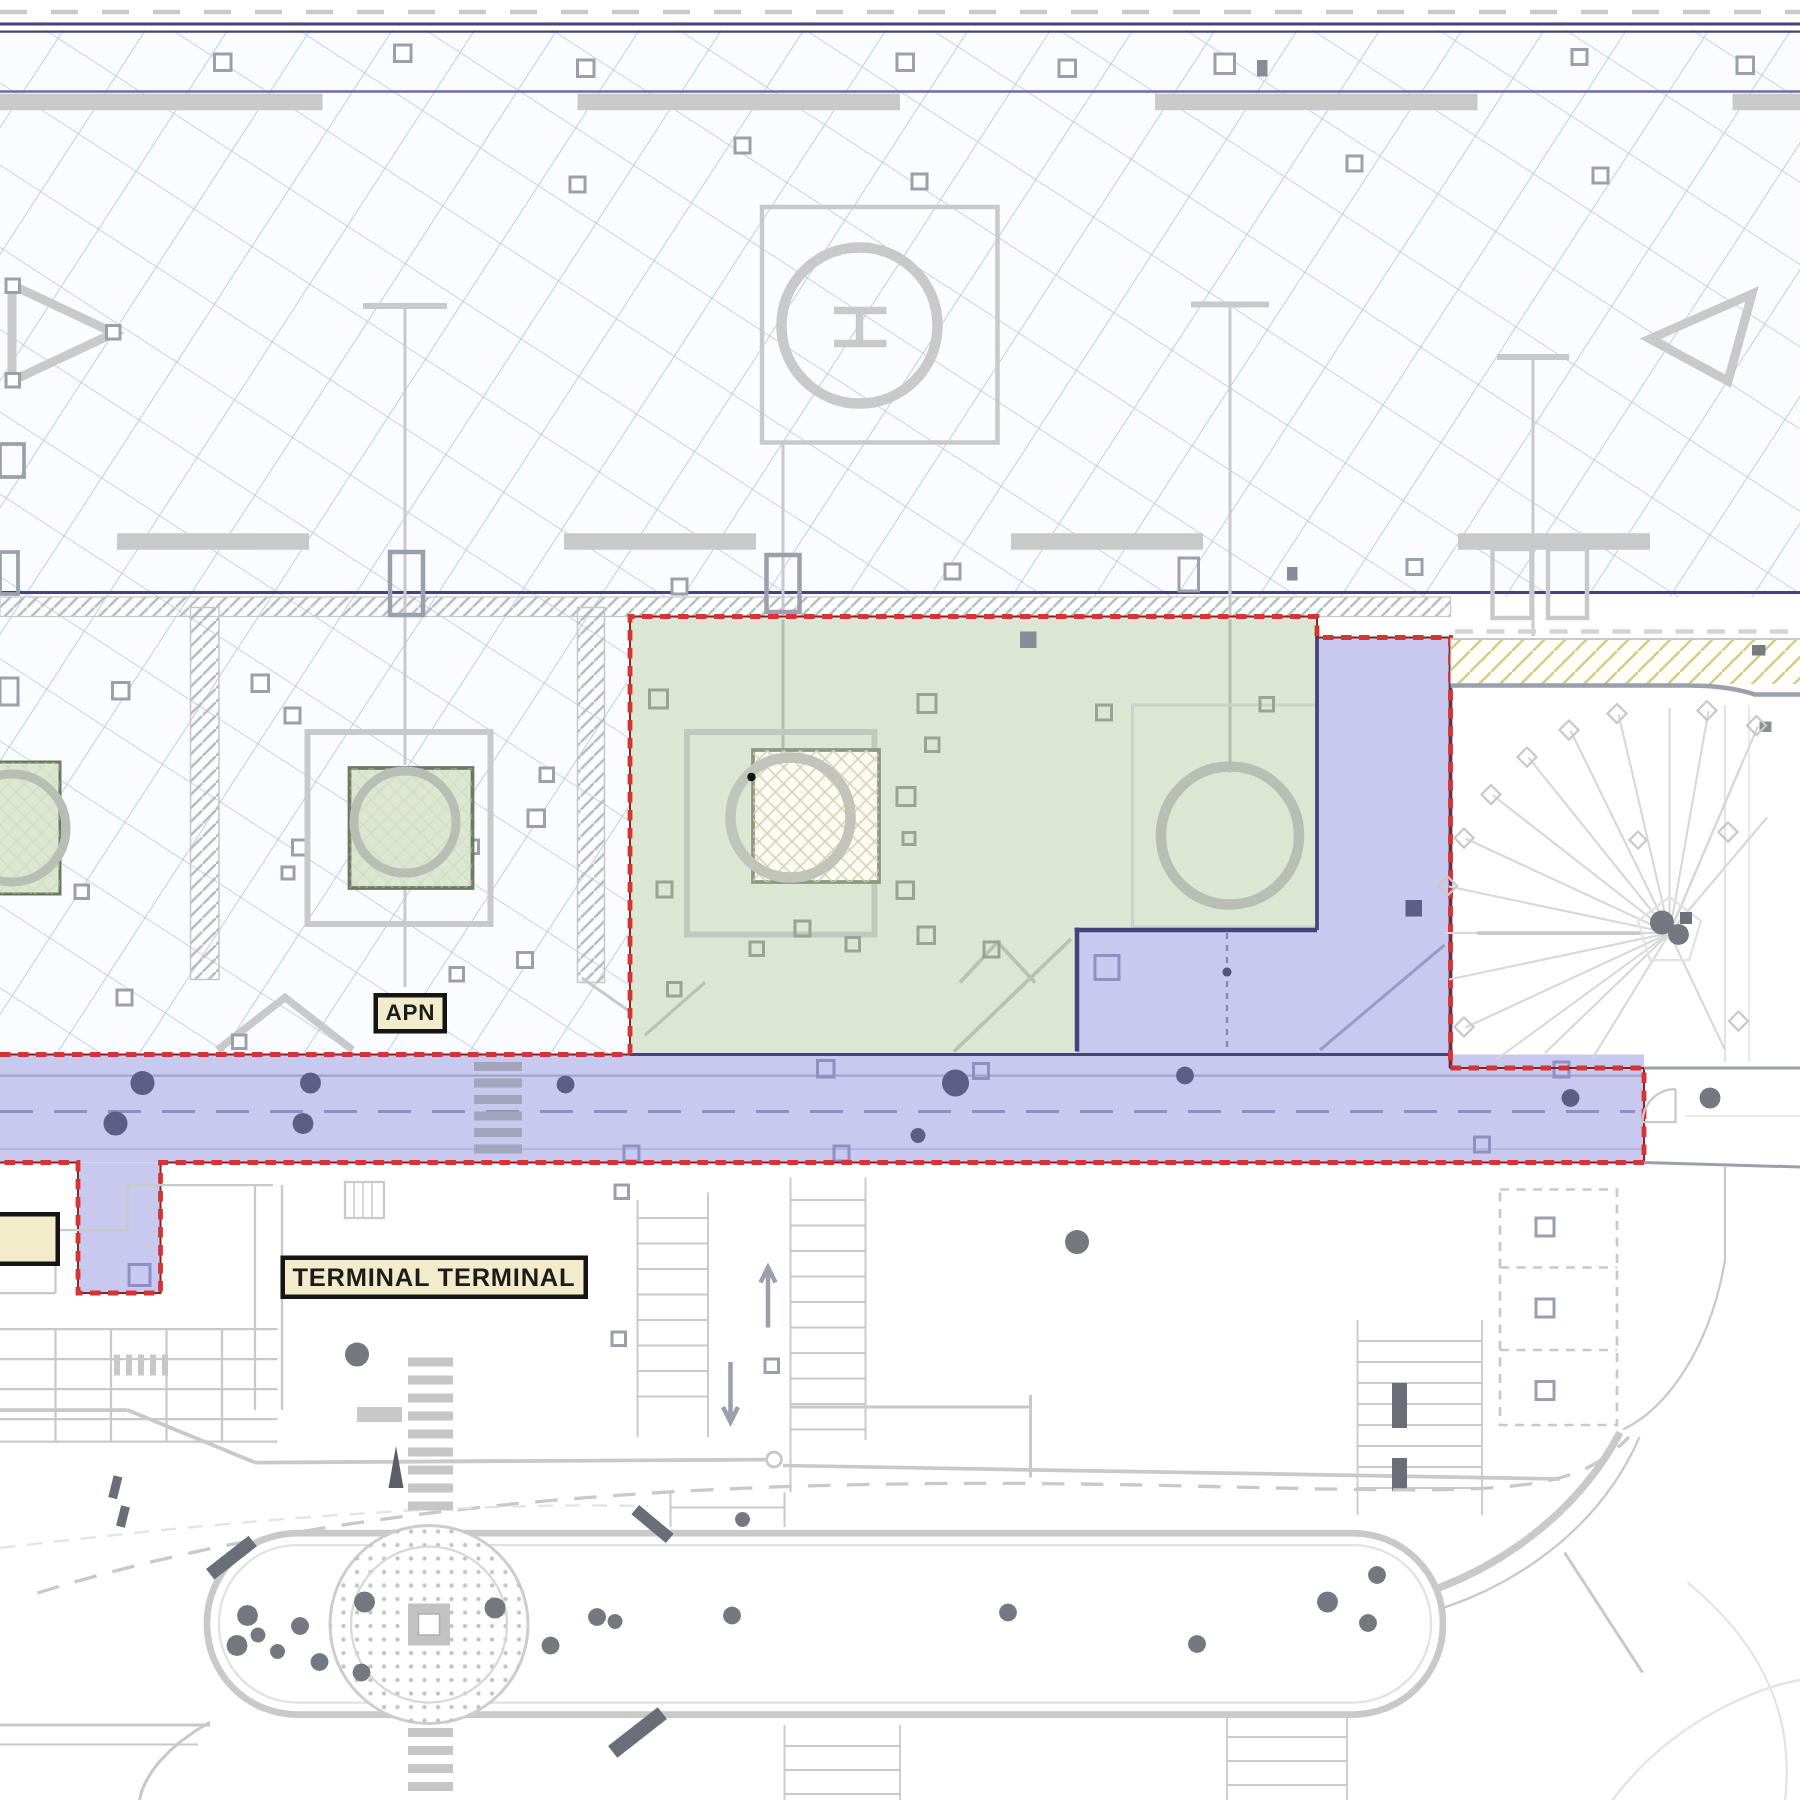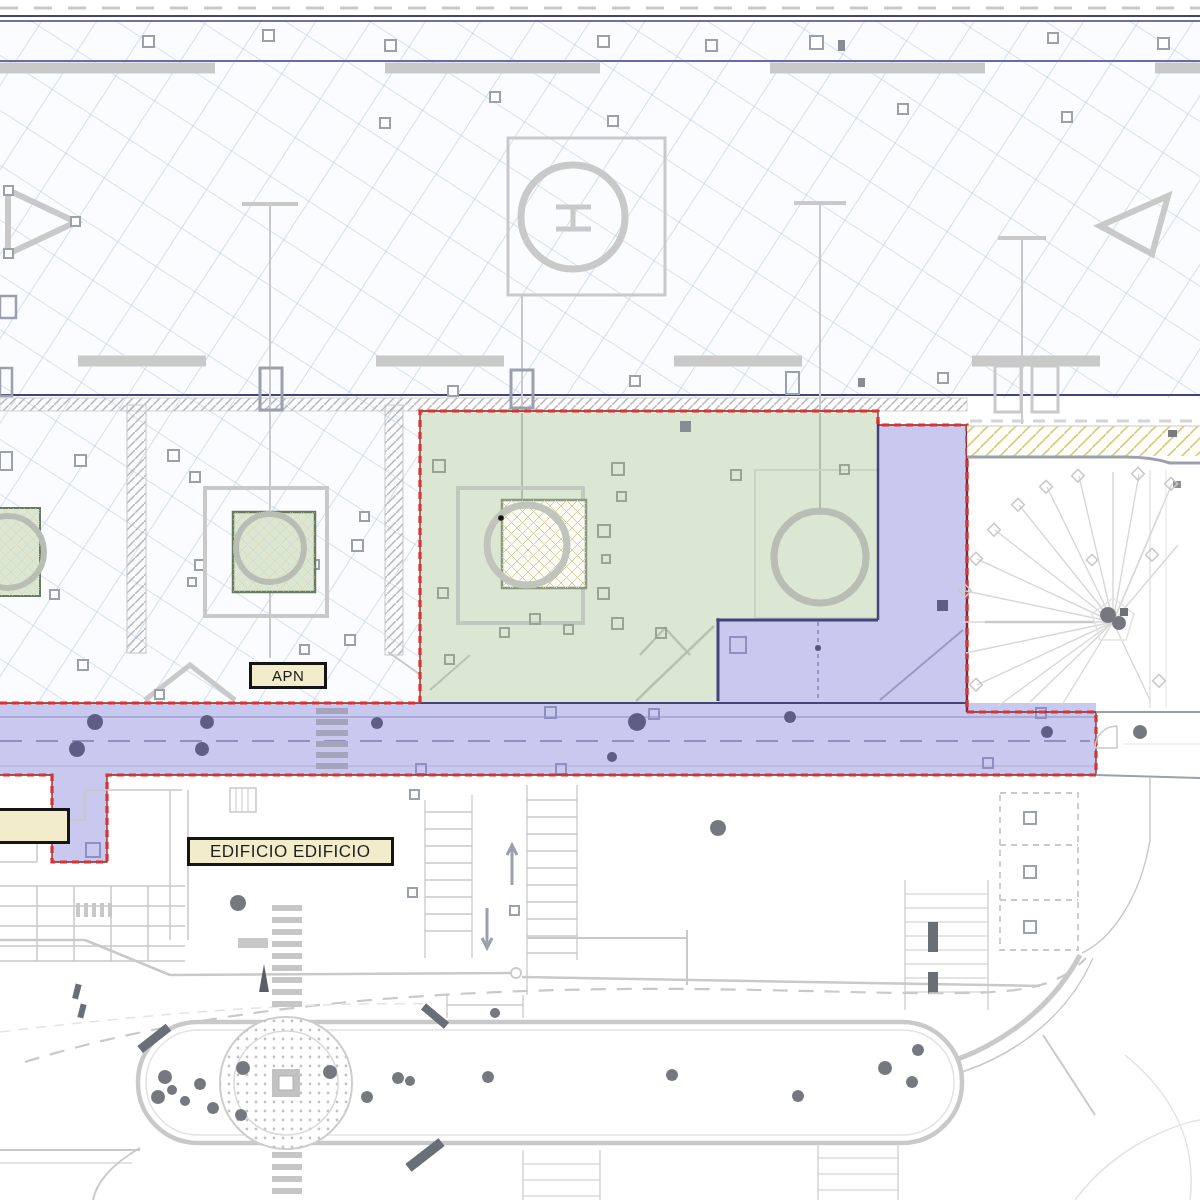--- a/index.html
+++ b/index.html
@@ -1,21 +1,21 @@
 <!DOCTYPE html>
 <html style="--hatch-blue: #9db8dc; --hatch-gray: #b6b6b6; --line-navy: #44447a; --line-blue: #6b6bac; --boundary-red: #d63333; --boundary-red-dark: #8e1f1f; --zone-green: #dbe7d2; --zone-green-border: #6a7a60; --zone-purple: #c9c8ee; --purple-line: #8f8fc4; --road-tree: #5d5d85; --tree-gray: #75797f; --cad-gray: #c9c9c9; --cad-gray-dark: #9aa0ac; --cad-gray-light: #e3e3e3; --yellow-hatch: #d6ca86; --label-bg: #f3ecca; --label-border: #151515; --label-text: #1c1c1c;"><head>
 <meta charset="utf-8">
 <style>
   html,body{margin:0;padding:0;background:#ffffff;}
   .plan{position:relative;width:1200px;height:1200px;overflow:hidden;background:#ffffff;
         font-family:"Liberation Sans",sans-serif;}
   .plan svg{position:absolute;left:0;top:0;}
   .tag{position:absolute;background:var(--label-bg);border:3px solid var(--label-border);
-       color:var(--label-text);font-weight:normal;font-size:16px;line-height:1;
-       padding:3px 20px;letter-spacing:.5px;white-space:nowrap;z-index:5;}
+       color:var(--label-text);font-weight:bold;font-size:16px;line-height:1;
+       padding:3px 5px;letter-spacing:.5px;white-space:nowrap;z-index:5;}
   .tag.small{font-size:15px;}
   
   .ln{fill:none;}
   .navy{stroke:var(--line-navy);}
   .blue{stroke:var(--line-blue);}
   .g0{stroke:var(--cad-gray-light);fill:none;}
   .g1{stroke:var(--cad-gray);fill:none;}
   .g2{stroke:var(--cad-gray-dark);fill:none;}
   .sq{stroke:var(--cad-gray-dark);stroke-width:2;fill:#ffffff;}
   .sqg{stroke:#9aa494;stroke-width:2;fill:none;}
@@ -488,15 +488,15 @@
       </g>
       <rect x="136" y="1034" width="36" height="9" fill="#6a6e76" transform="rotate(-38 154 1038)"></rect>
       <rect x="404" y="1150" width="42" height="10" fill="#6a6e76" transform="rotate(-38 425 1155)"></rect>
       <rect x="420" y="1012" width="30" height="8" fill="#6a6e76" transform="rotate(40 435 1016)"></rect>
       <path d="M995 1005 L1005 1045 M1000 1012 L1005 1002 L1010 1012" class="g2 ln" stroke-width="4" opacity="0"></path>
     </g>
   </g>
 </svg>
 
 <div class="tag small" style="left:249px;top:662px;">APN</div>
-<div class="tag" style="left:187px;top:837px;font-size:17px;">EDIFICIO EDIFICIO</div>
+<div class="tag" style="left:187px;top:837px;font-size:17px;">TERMINAL TERMINAL</div>
 <div class="tag" style="left:-12px;top:808px;width:36px;height:24px;"></div>
 </div>
 
 </body></html>

